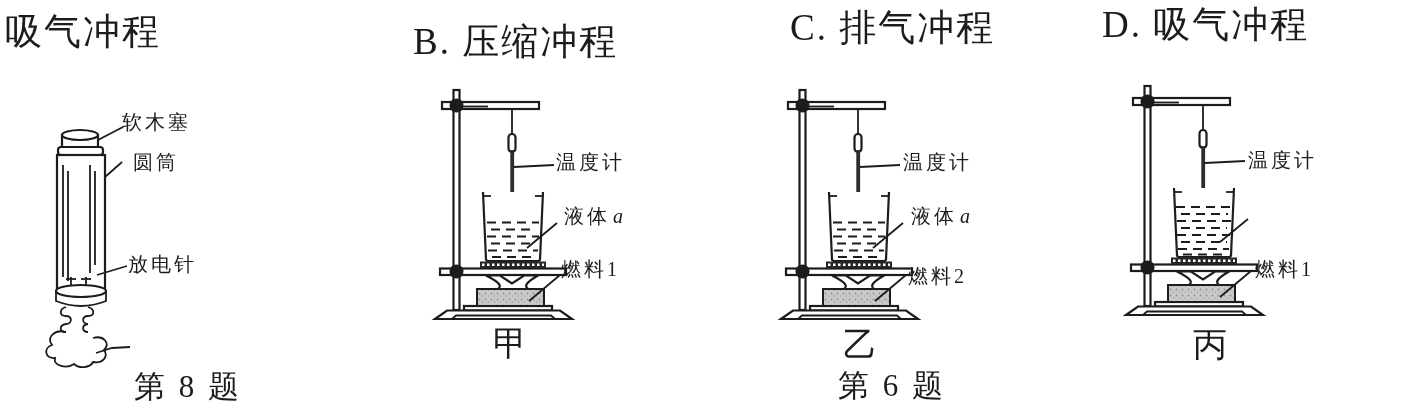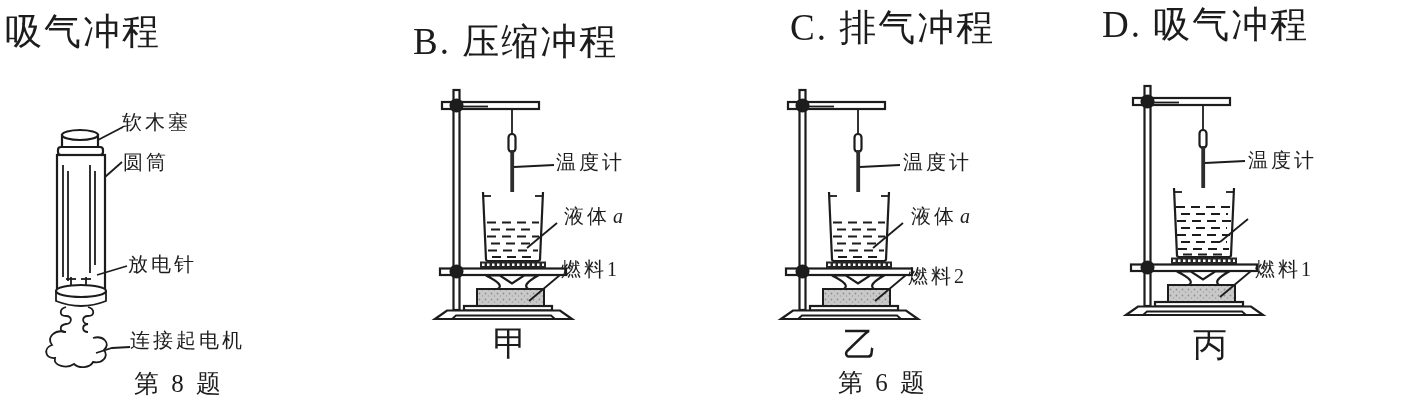--- a/index.html
+++ b/index.html
@@ -4,21 +4,21 @@
 <style>
   html,body{margin:0;padding:0;background:#fff;}
   .stage{
     position:relative;width:1401px;height:416px;background:#ffffff;
     font-family:"Liberation Serif","DejaVu Serif",serif;color:#1c1c1c;overflow:hidden;
   }
   .lbl{position:absolute;line-height:1;white-space:nowrap;}
   .h{font-size:37px;letter-spacing:2px;}
   .anno{font-size:20px;letter-spacing:3px;}
   .cap{font-size:34px;}
-  .figcap{font-size:25px;letter-spacing:3px;}
+  .figcap{font-size:31px;letter-spacing:3px;}
   .var{font-style:italic;letter-spacing:0;margin-left:3px;}
   svg{position:absolute;overflow:visible;}
   .wf{fill:#ffffff;stroke:#1c1c1c;stroke-width:2.2;}
   .thin{fill:none;stroke:#1c1c1c;stroke-width:1.8;}
   .knob{fill:#1c1c1c;}
   .stem{fill:#2d2d2d;}
   .dash line{stroke:#1c1c1c;stroke-width:1.8;stroke-dasharray:9 6;}
 </style>
 </head>
 <body>
@@ -59,23 +59,22 @@
       <path class="thin" d="M26,217 c-11,-3 -20,5 -14,13 c-9,3 -7,14 3,13 c-2,8 12,11 19,6 c5,5 16,4 19,-2 c9,2 16,-5 11,-12 c7,-7 -1,-15 -11,-12"></path>
       <path class="thin" d="M56,238 L72,233 L90,232"></path>
     </g>
     <g>
       <line class="thin" x1="58" y1="25" x2="83" y2="12"></line>
       <line class="thin" x1="65" y1="62" x2="82" y2="47"></line>
       <line class="thin" x1="57" y1="160" x2="87" y2="151"></line>
     </g>
   </svg>
   <div class="lbl anno" style="left:122px;top:112px">软木塞</div>
-  <div class="lbl anno" style="left:123px;top:152px">圆筒</div>
+  <div class="lbl anno" style="left:133px;top:152px">圆筒</div>
   <div class="lbl anno" style="left:128px;top:254px">放电针</div>
-  <div class="lbl anno" style="left:130px;top:330px">连接起电机</div>
   <div class="lbl figcap" style="left:134px;top:371px">第 8 题</div>
 
   <svg style="left:400px;top:82px" width="180" height="250" viewBox="0 0 180 250">
     <defs>
       <pattern id="stip0" width="6" height="6" patternUnits="userSpaceOnUse">
         <rect width="6" height="6" fill="#c9c9c9"></rect>
         <circle cx="1.5" cy="1.5" r="0.9" fill="#8f8f8f"></circle>
         <circle cx="4.5" cy="4" r="0.8" fill="#9e9e9e"></circle>
       </pattern>
     </defs>

